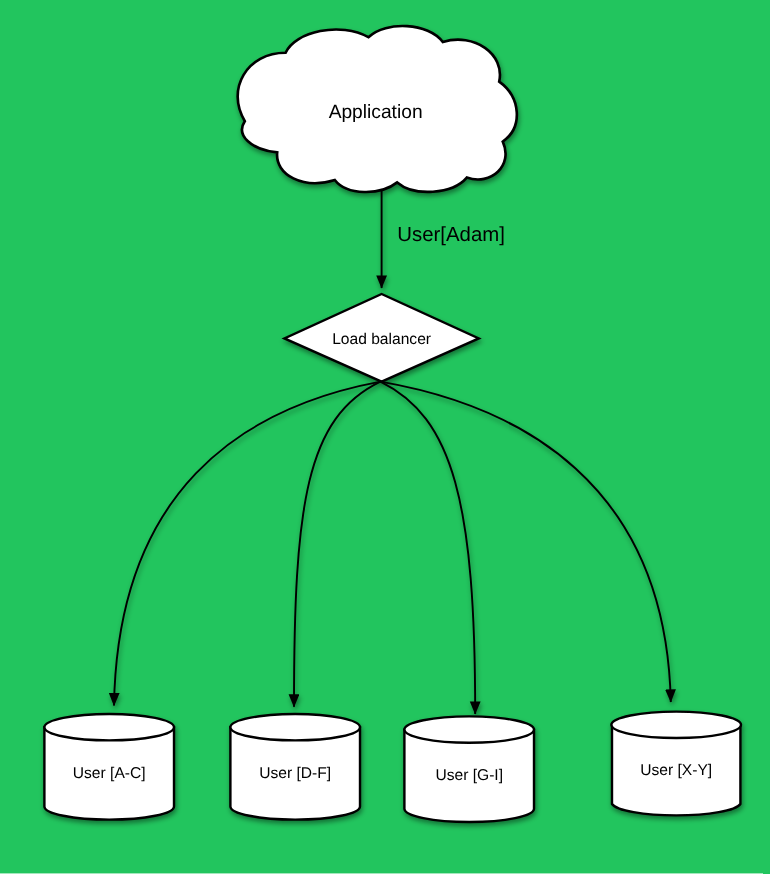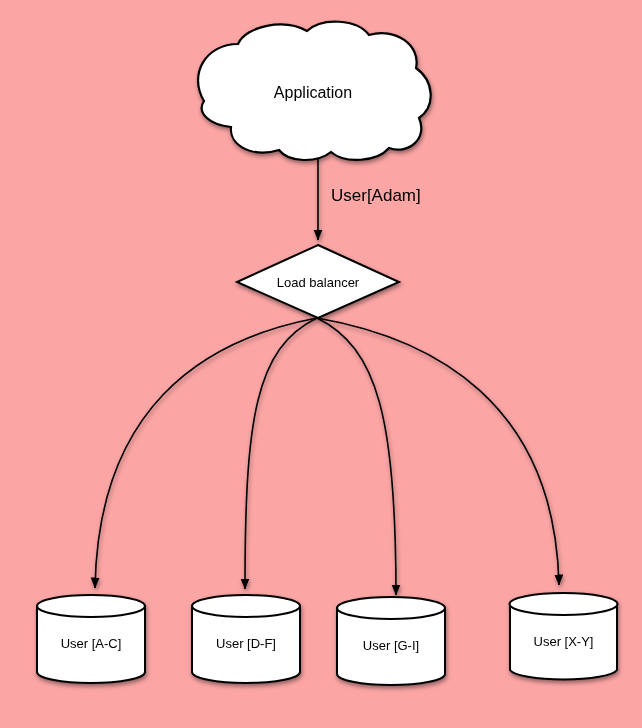--- a/index.html
+++ b/index.html
@@ -4,21 +4,21 @@
 <style>
   html, body {
     margin: 0;
     padding: 0;
     background: #ffffff;
   }
   .canvas {
     position: relative;
     width: 642px;
     height: 728px;
-    background: #fca5a5;
+    background: #22c55e;
     font-family: "Liberation Sans", sans-serif;
   }
   svg { display: block; }
   .shape {
     fill: #ffffff;
     stroke: #000000;
   }
   .edge {
     fill: none;
     stroke: #000000;

